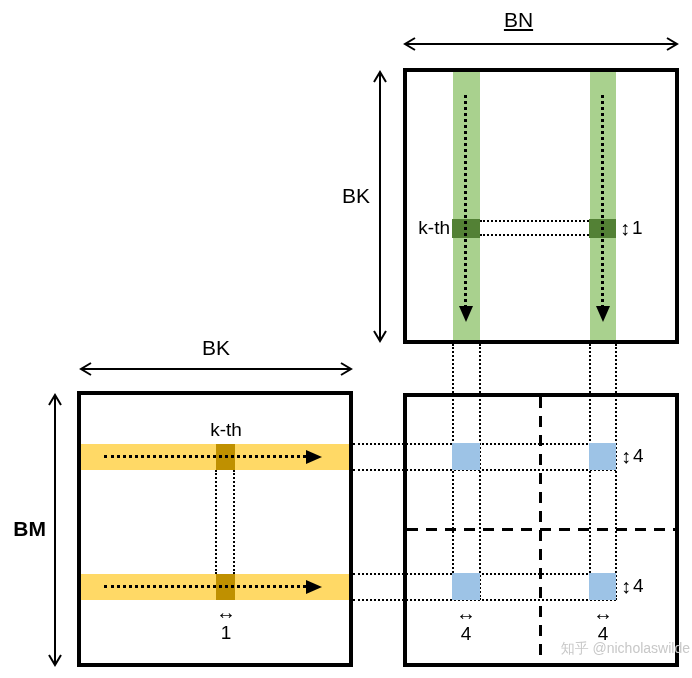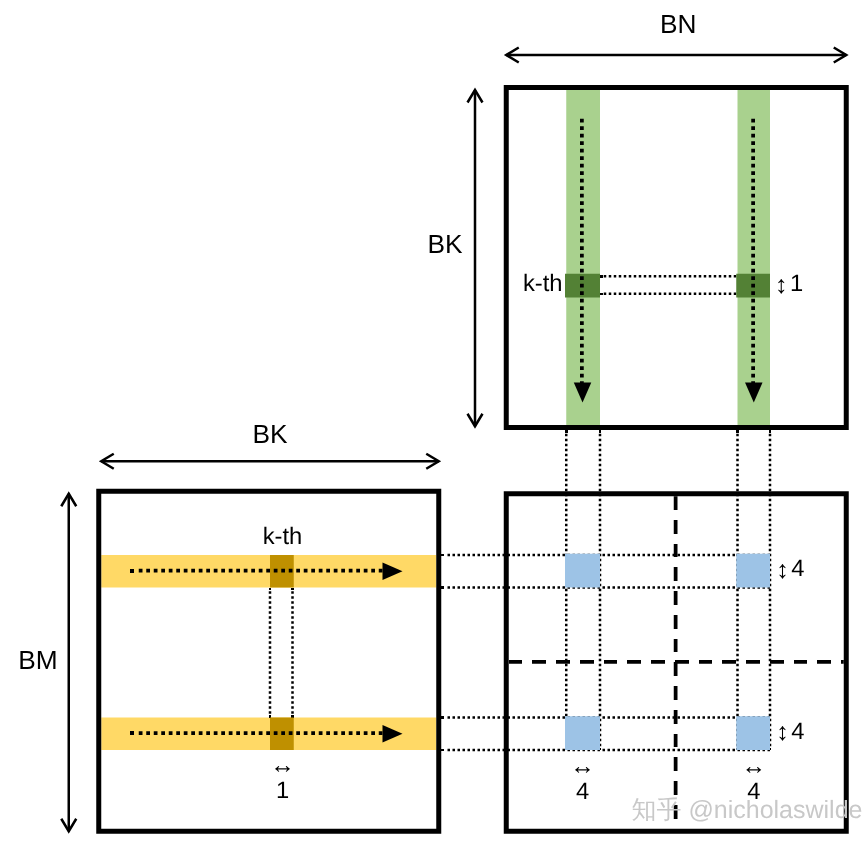--- a/index.html
+++ b/index.html
@@ -28,51 +28,51 @@
   .cdash-v{width:3px;background:repeating-linear-gradient(180deg,#000 0 11px,transparent 11px 19px);z-index:2;}
   .cdash-h{height:3px;background:repeating-linear-gradient(90deg,#000 0 11px,transparent 11px 19px);z-index:2;}
   
   .lbl{font-size:19px;line-height:22px;white-space:nowrap;z-index:4;}
   .dim{font-size:21px;line-height:24px;}
   .mx{font-size:21px;line-height:24px;}
   .tc{text-align:center;}
   .tr{text-align:right;}
   .pair{display:flex;align-items:center;gap:2px;}
   .aglyph{font-size:20px;line-height:22px;}
-  .watermark{font-size:20px;line-height:22px;color:#c8c8c8;z-index:4;white-space:nowrap;text-align:right;}
+  .watermark{font-size:14px;line-height:22px;color:#c8c8c8;z-index:4;white-space:nowrap;text-align:right;}
   .mxc{z-index:5;}
   svg{display:block;z-index:4;position:absolute;}
 </style>
 </head>
 <body>
 
 <div class="canvas">
 
-  <div class="abs lbl dim tc" style="left:405px;top:8px;width:275px;">BN</div>
+  <div class="abs lbl dim tc" style="left:381px;top:8px;width:275px;text-decoration:underline;">BN</div>
   <svg class="abs" style="left:402px;top:36px;" width="278" height="16">
     <line x1="3" y1="8" x2="275" y2="8" stroke="#000" stroke-width="2"></line>
     <polyline points="13,2 3,8 13,14" fill="none" stroke="#000" stroke-width="2"></polyline>
     <polyline points="265,2 275,8 265,14" fill="none" stroke="#000" stroke-width="2"></polyline>
   </svg>
 
   <div class="abs lbl dim tr" style="left:326px;top:184px;width:44px;">BK</div>
   <svg class="abs" style="left:372px;top:69px;" width="16" height="275">
     <line x1="8" y1="3" x2="8" y2="272" stroke="#000" stroke-width="2"></line>
     <polyline points="2,13 8,3 14,13" fill="none" stroke="#000" stroke-width="2"></polyline>
     <polyline points="2,262 8,272 14,262" fill="none" stroke="#000" stroke-width="2"></polyline>
   </svg>
 
   <div class="abs lbl dim tc" style="left:116px;top:336px;width:200px;">BK</div>
   <svg class="abs" style="left:78px;top:361px;" width="276" height="16">
     <line x1="3" y1="8" x2="273" y2="8" stroke="#000" stroke-width="2"></line>
     <polyline points="13,2 3,8 13,14" fill="none" stroke="#000" stroke-width="2"></polyline>
     <polyline points="263,2 273,8 263,14" fill="none" stroke="#000" stroke-width="2"></polyline>
   </svg>
 
-  <div class="abs lbl dim tr" style="left:6px;top:517px;width:40px;">BM</div>
+  <div class="abs lbl dim tr" style="left:6px;top:517px;width:40px;font-weight:bold;">BM</div>
   <svg class="abs" style="left:47px;top:392px;" width="16" height="276">
     <line x1="8" y1="3" x2="8" y2="273" stroke="#000" stroke-width="2"></line>
     <polyline points="2,13 8,3 14,13" fill="none" stroke="#000" stroke-width="2"></polyline>
     <polyline points="2,263 8,273 14,263" fill="none" stroke="#000" stroke-width="2"></polyline>
   </svg>
 
   <div class="abs dot-v" style="left:452px;top:344px;height:256px;"></div>
   <div class="abs dot-v" style="left:479px;top:344px;height:256px;"></div>
   <div class="abs dot-v" style="left:589px;top:344px;height:256px;"></div>
   <div class="abs dot-v" style="left:615px;top:344px;height:256px;"></div>

